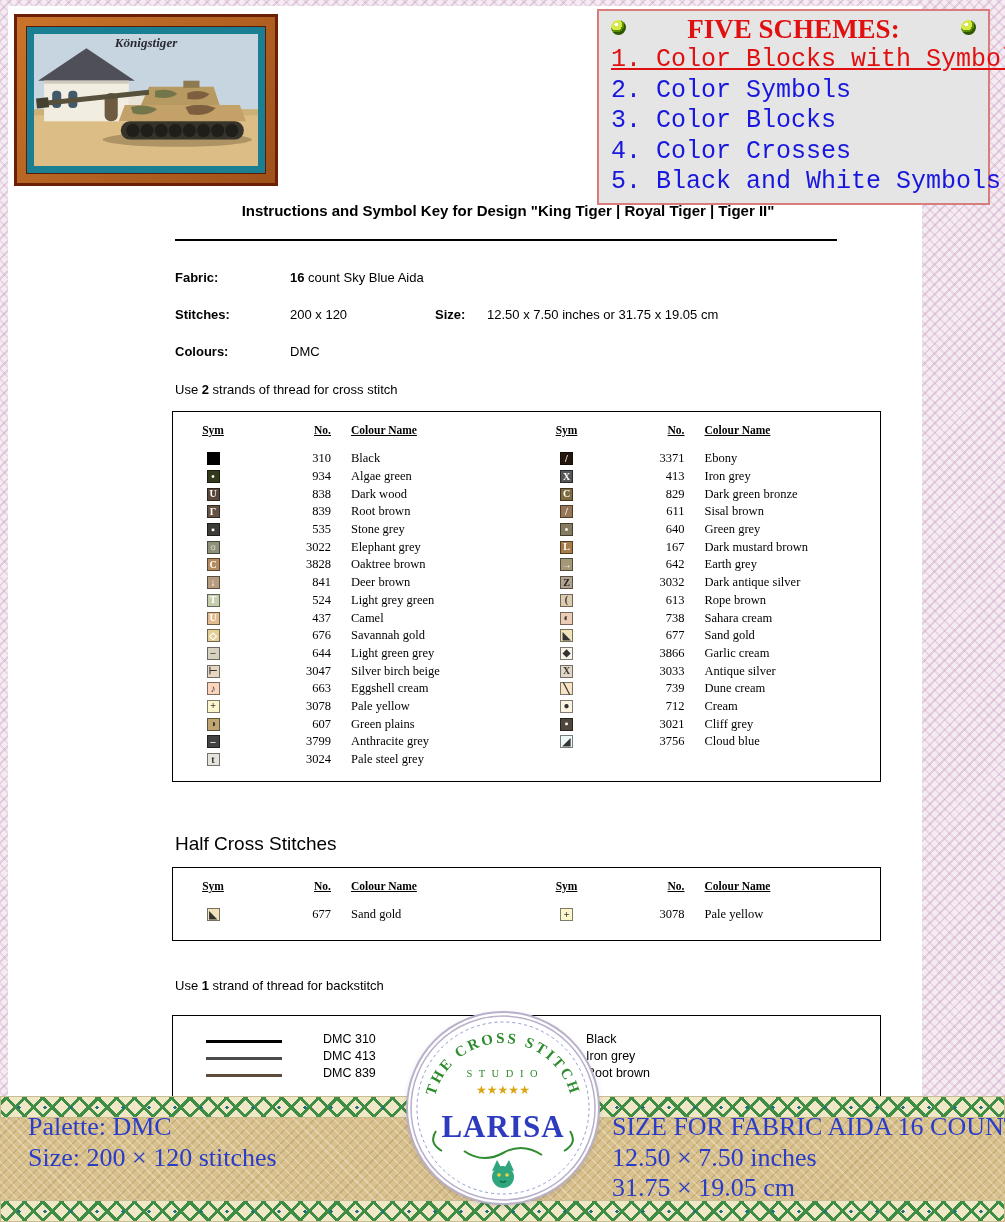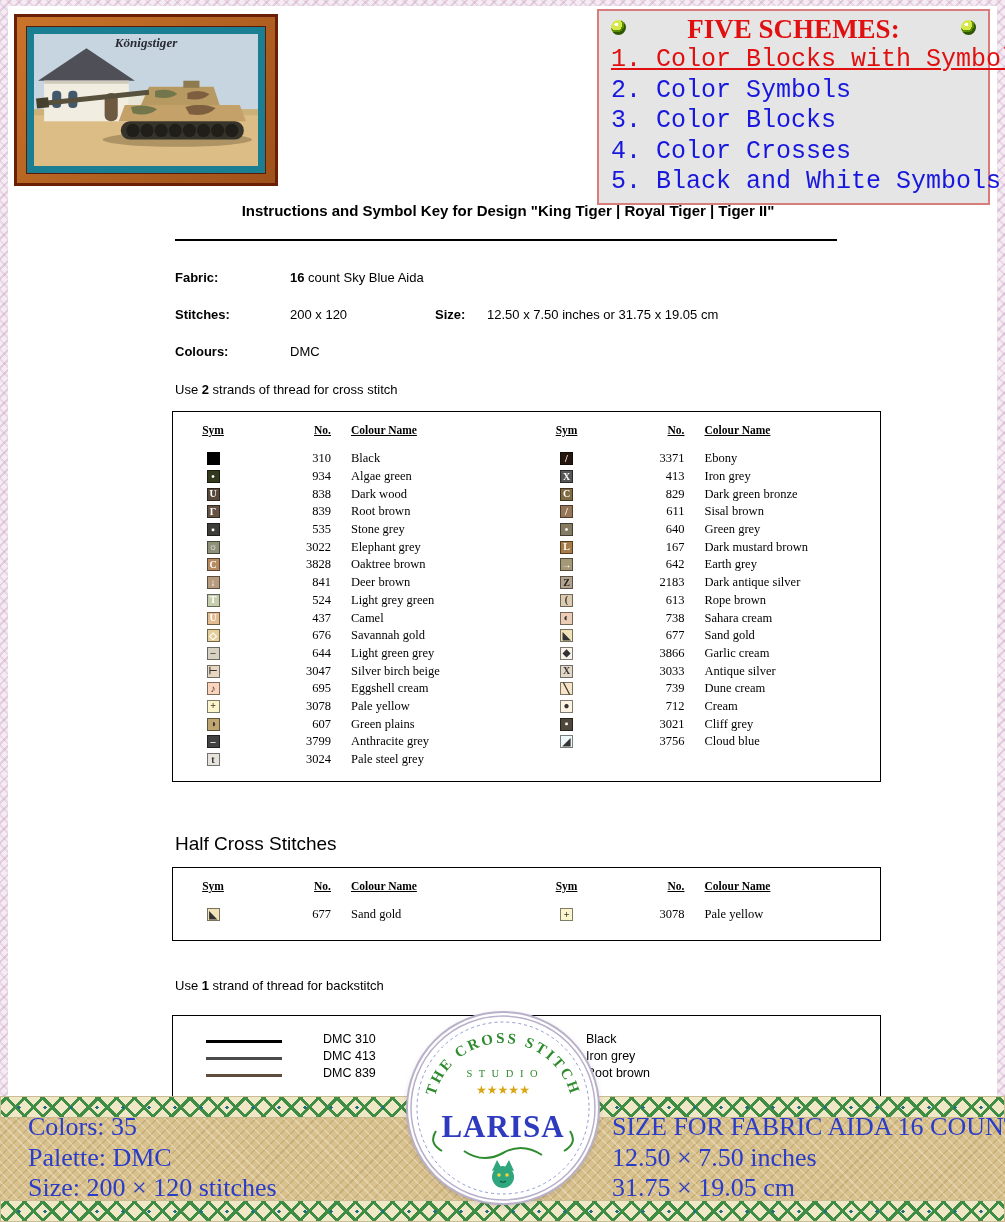--- a/index.html
+++ b/index.html
@@ -5,21 +5,21 @@
   html,body{margin:0;padding:0;}
   body{
     width:1005px;height:1222px;overflow:hidden;
     font-family:"Liberation Sans",sans-serif;
     background:
       repeating-linear-gradient(135deg, rgba(193,148,183,.35) 0 2px, transparent 2px 7px),
       repeating-linear-gradient(45deg, rgba(193,148,183,.22) 0 2px, transparent 2px 7px),
       #f5ebf3;
   }
   .canvas{position:relative;width:1005px;height:1222px;}
-  .page{position:absolute;left:8px;top:6px;width:989px;height:1094px;background:#fff;}
+  .page{position:absolute;left:8px;top:6px;width:883px;height:1094px;background:#fff;padding-left:31px;}
 
   
   .preview{position:absolute;left:6px;top:8px;width:264px;height:172px;box-sizing:border-box;
     border:3px solid #6b1f05;background:linear-gradient(135deg,#c9742a,#9e511a);padding:9px;}
   .preview .mat{width:100%;height:100%;box-sizing:border-box;border:1px solid #5a1a05;background:var(--mat-teal,#1b7f93);padding:7px;}
   .preview svg{display:block;width:100%;height:100%;}
 
   
   .schemes{position:absolute;left:589px;top:3px;width:393px;height:196px;box-sizing:border-box;
     background:#e5e5e5;border:2px solid var(--schemes-border,#d87c7c);z-index:6;
@@ -231,21 +231,21 @@
               <span class="no">644</span>
               <span class="nm">Light green grey</span>
             </div>
             <div class="krow">
               <span class="symc"><span class="swatch" style="background: rgb(231, 214, 193); color: rgb(51, 51, 51);">⊢</span></span>
               <span class="no">3047</span>
               <span class="nm">Silver birch beige</span>
             </div>
             <div class="krow">
               <span class="symc"><span class="swatch" style="background: rgb(251, 213, 187); color: rgb(51, 51, 51);">♪</span></span>
-              <span class="no">695</span>
+              <span class="no">663</span>
               <span class="nm">Eggshell cream</span>
             </div>
             <div class="krow">
               <span class="symc"><span class="swatch" style="background: rgb(253, 246, 205); color: rgb(51, 51, 51);">+</span></span>
               <span class="no">3078</span>
               <span class="nm">Pale yellow</span>
             </div>
             <div class="krow">
               <span class="symc"><span class="swatch" style="background: rgb(191, 166, 113); color: rgb(51, 51, 51);">◑</span></span>
               <span class="no">607</span>
@@ -300,21 +300,21 @@
               <span class="no">167</span>
               <span class="nm">Dark mustard brown</span>
             </div>
             <div class="krow">
               <span class="symc"><span class="swatch" style="background: rgb(164, 152, 120); color: rgb(255, 255, 255);">→</span></span>
               <span class="no">642</span>
               <span class="nm">Earth grey</span>
             </div>
             <div class="krow">
               <span class="symc"><span class="swatch" style="background: rgb(179, 162, 142); color: rgb(34, 34, 34);">Z</span></span>
-              <span class="no">2183</span>
+              <span class="no">3032</span>
               <span class="nm">Dark antique silver</span>
             </div>
             <div class="krow">
               <span class="symc"><span class="swatch" style="background: rgb(220, 203, 175); color: rgb(51, 51, 51);">(</span></span>
               <span class="no">613</span>
               <span class="nm">Rope brown</span>
             </div>
             <div class="krow">
               <span class="symc"><span class="swatch" style="background: rgb(236, 204, 180); color: rgb(51, 51, 51);">◐</span></span>
               <span class="no">738</span>
@@ -413,21 +413,20 @@
           </div>
         </div>
     </div>
 
   </div>
 
   <div class="band">
     <div class="band-strip top"></div>
     <div class="band-strip bottom"></div>
     <div class="band-col left">
-        <div>Colors: 35</div>
         <div>Palette: DMC</div>
         <div>Size: 200 × 120 stitches</div>
       </div>
     <div class="band-col right">
         <div>SIZE FOR FABRIC AIDA 16 COUNT:</div>
         <div>12.50 × 7.50 inches</div>
         <div>31.75 × 19.05 cm</div>
       </div>
   </div>
 

